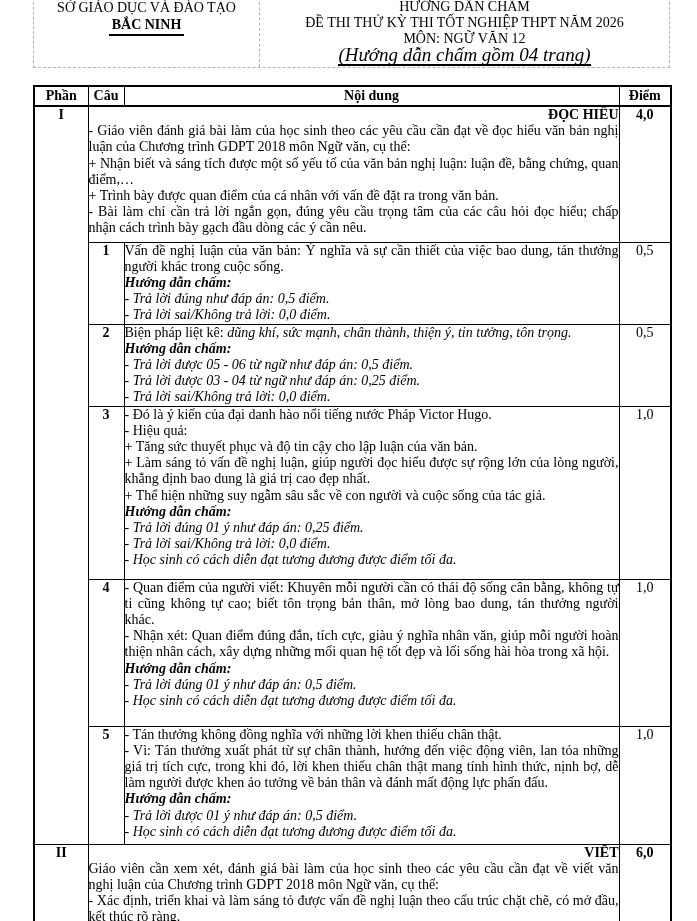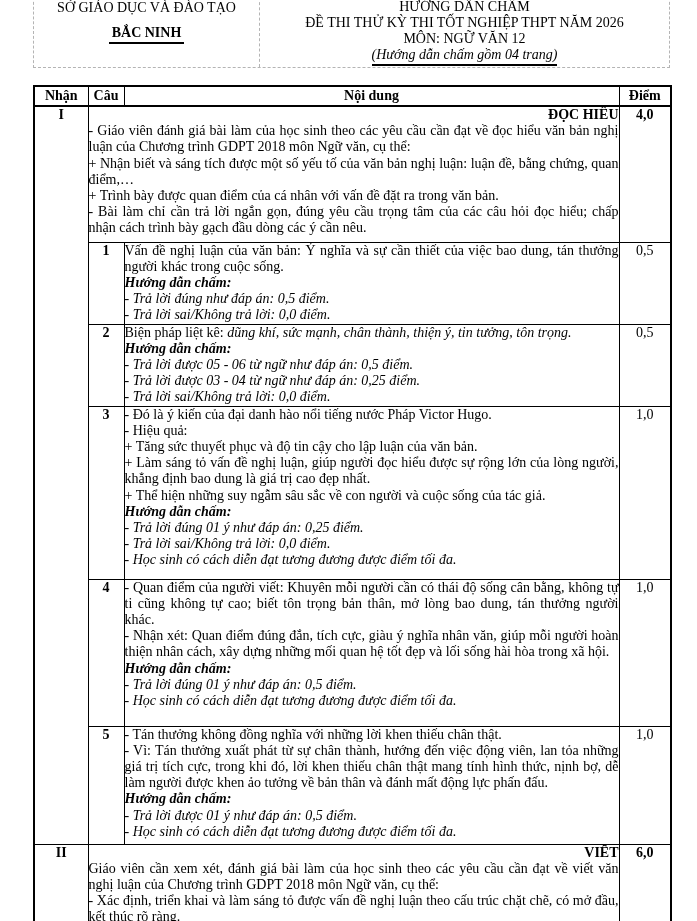--- a/index.html
+++ b/index.html
@@ -36,28 +36,27 @@
     text-align: center;
     padding-top: 2px;
     line-height: 16px;
   }
   .b { font-weight: normal; }
   .issuer-locality {
     display: inline-block;
     font-weight: bold;
     border-bottom: 2px solid #000;
     padding: 0 3px 1px 3px;
-    margin-top: 8px;
   }
   .page-note {
     display: inline-block;
     font-style: italic;
     border-bottom: 2px solid #000;
     padding-bottom: 1px;
-    font-size: 14px;
+    font-size: 19px;
   }
 
   
   table.grading {
     position: absolute;
     left: 33px; top: 85px;
     width: 637px;
     border-collapse: collapse;
     table-layout: fixed;
   }
@@ -120,21 +119,21 @@
 <table class="grading">
   <colgroup>
     <col class="col-phan">
       <col class="col-cau">
       <col class="col-nd">
       <col class="col-diem">
   </colgroup>
 
   <tbody>
       <tr>
-    <th>Nhận</th>
+    <th>Phần</th>
     <th>Câu</th>
     <th>Nội dung</th>
     <th>Điểm</th>
   </tr>
 
   <tr>
     <td class="phan-cell" rowspan="6">I</td>
     <td class="nd h-intro1" colspan="2">
       <div class="section-title">ĐỌC HIỂU</div>
       <p>- Giáo viên đánh giá bài làm của học sinh theo các yêu cầu cần đạt về đọc hiểu văn bản nghị luận của Chương trình GDPT 2018 môn Ngữ văn, cụ thể:</p>

